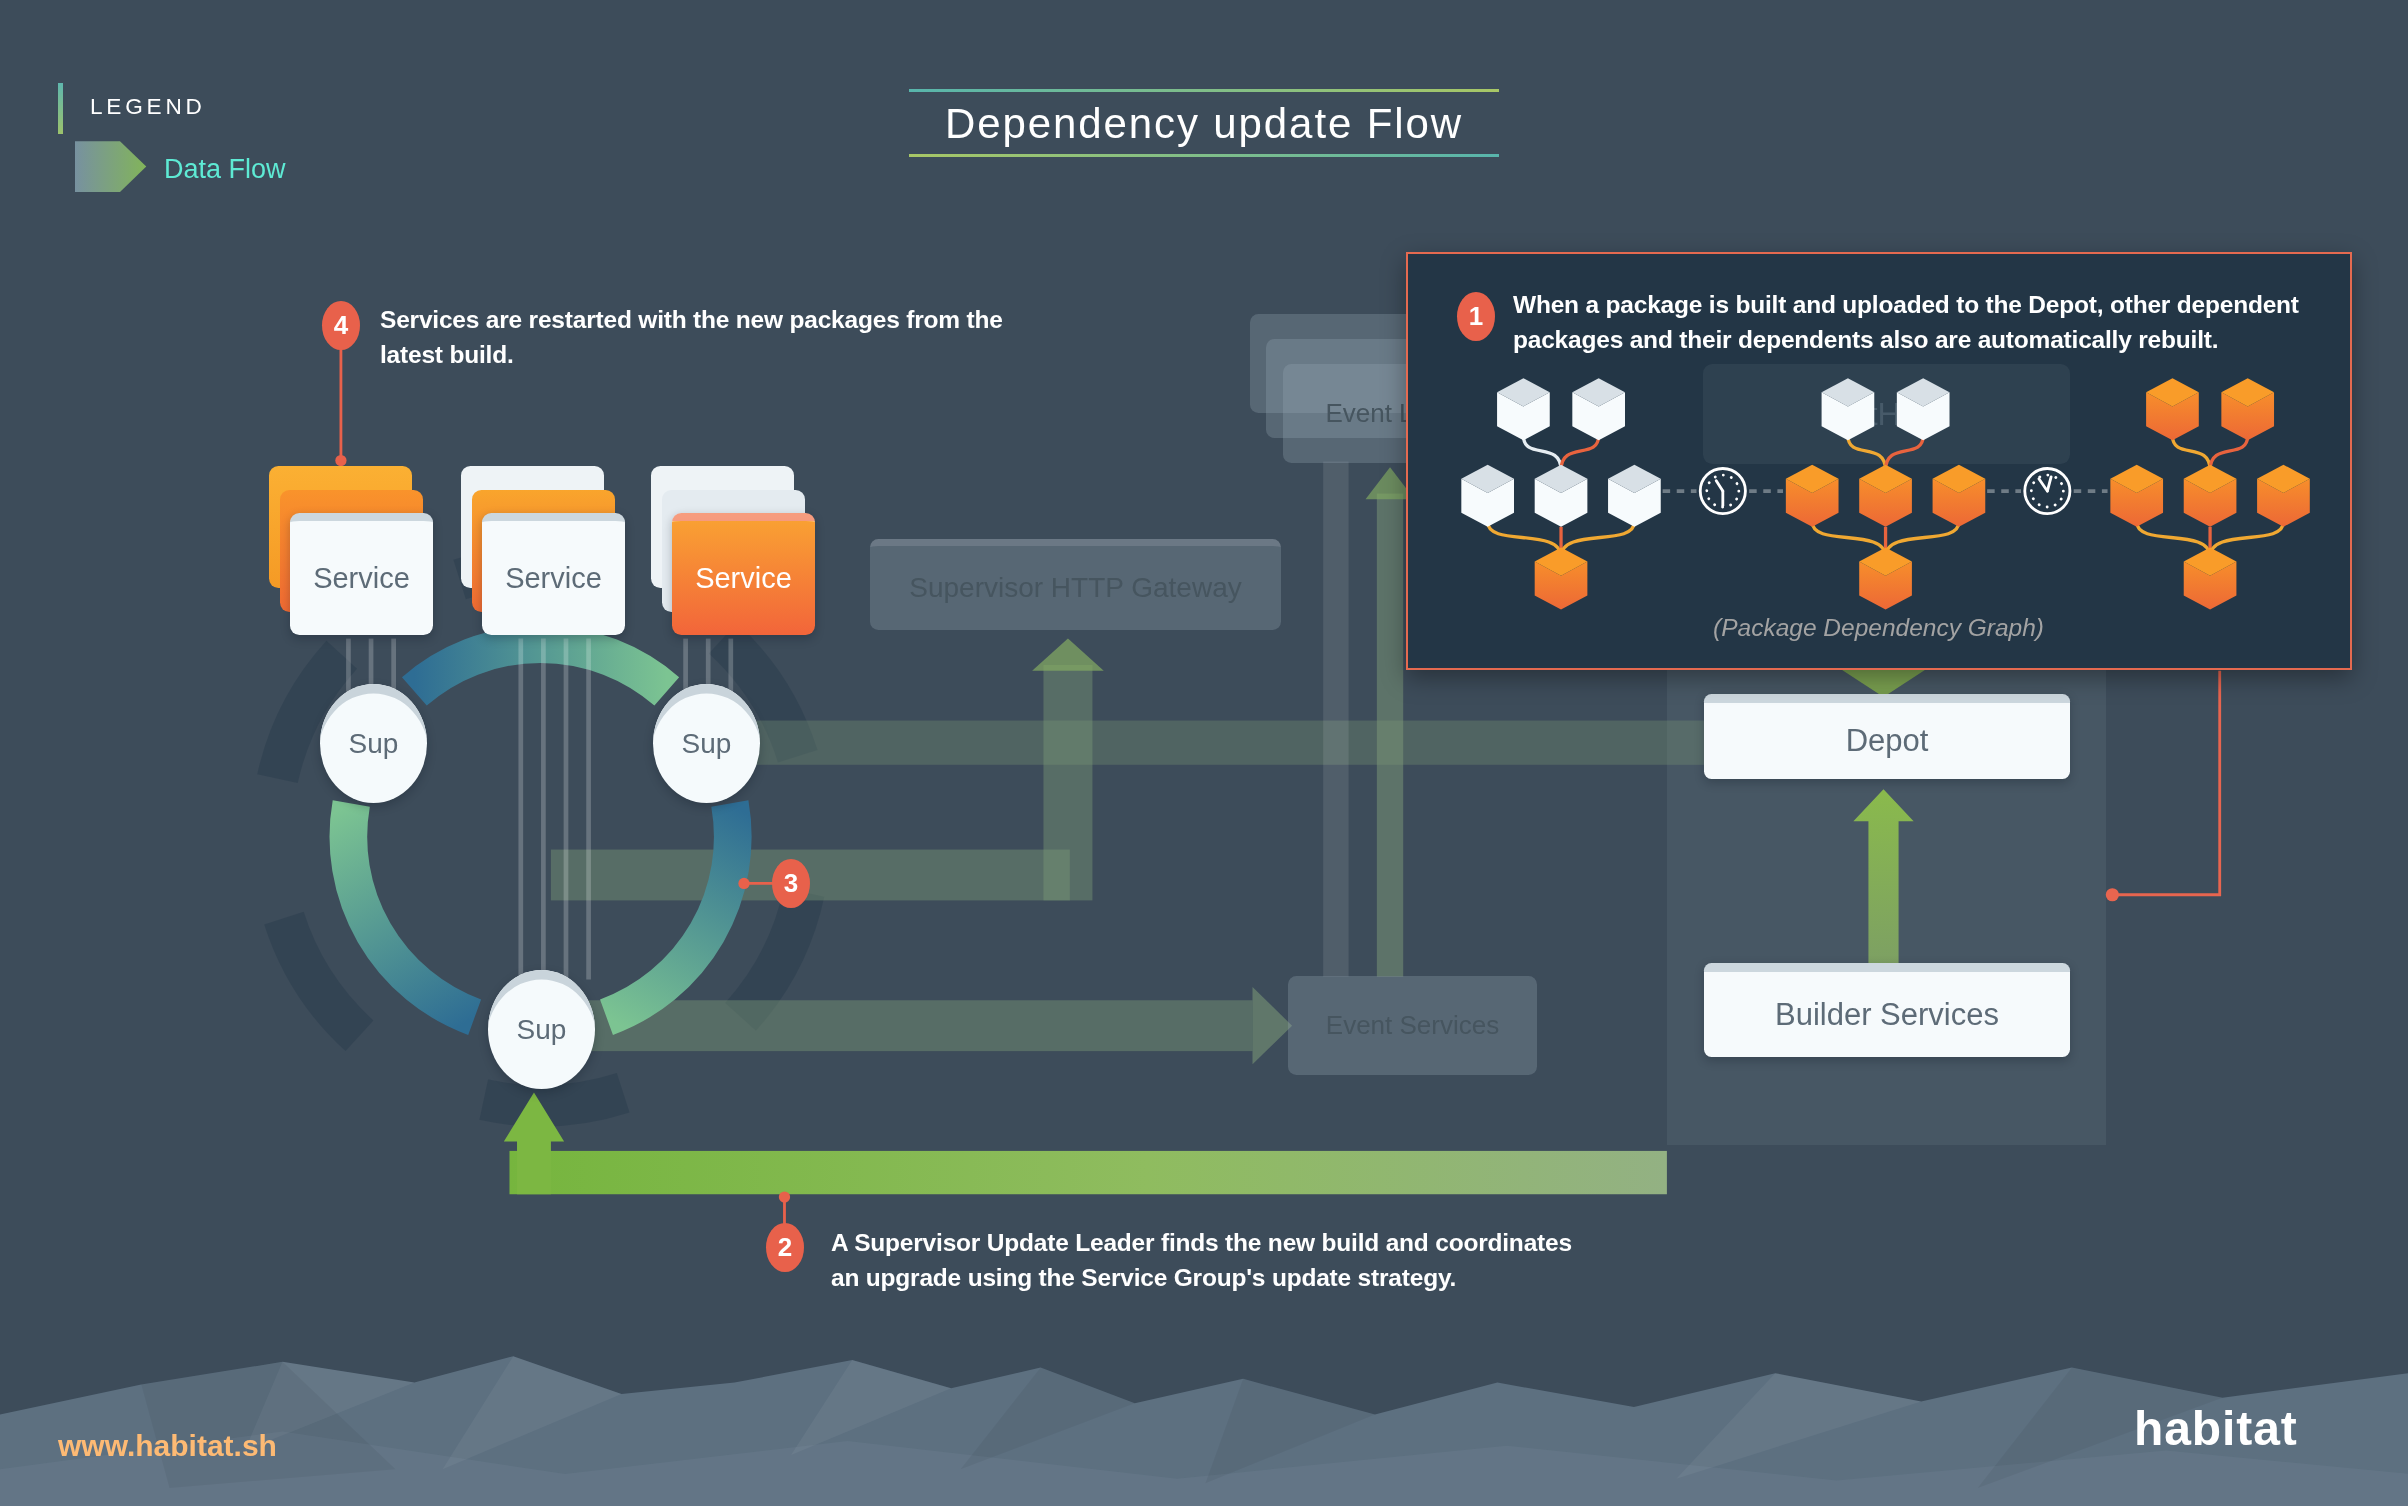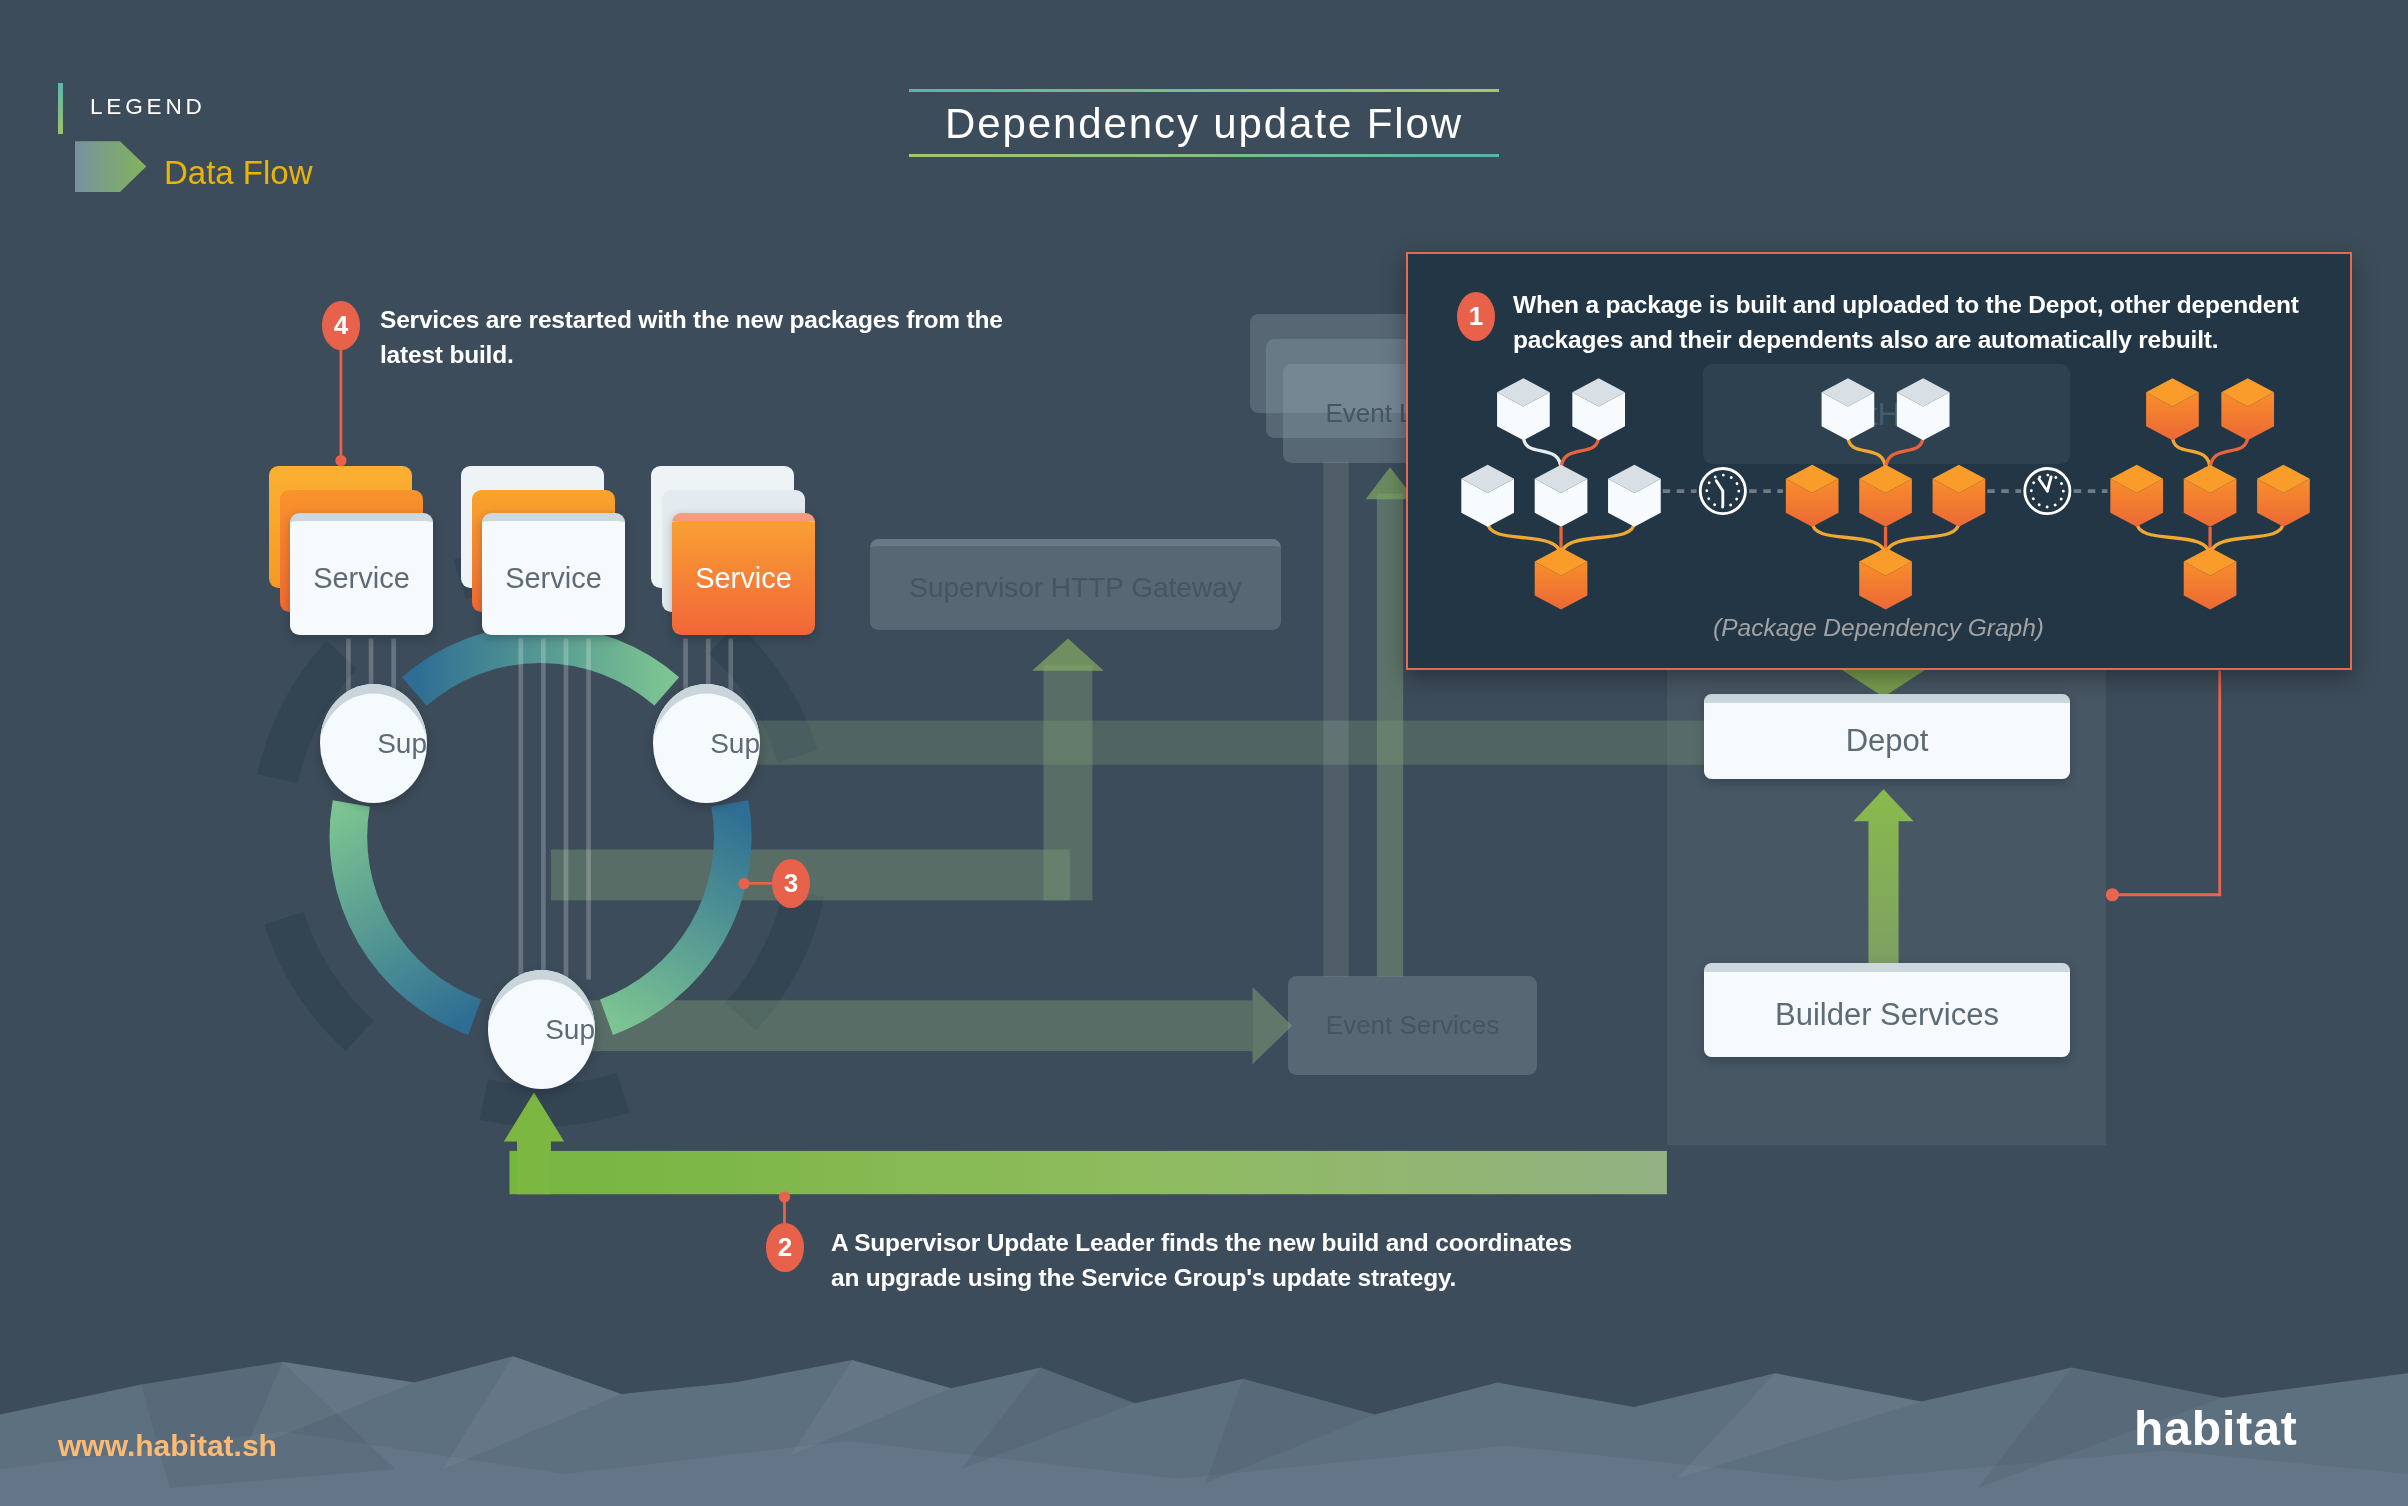--- a/index.html
+++ b/index.html
@@ -2,37 +2,37 @@
 <html style="font-size:15px"><head>
 <meta charset="utf-8">
 <style>
   html,body{margin:0;padding:0;background:#3d4c5a;}
   #canvas{position:relative;width:2409px;height:1507px;background:#3d4c5a;overflow:hidden;
           font-family:"Liberation Sans",sans-serif;}
   .abs{position:absolute;}
   svg{display:block;}
   
   .legend-head{color:#fff;font-size:22.6px;letter-spacing:3.8px;font-weight:500;}
-  .legend-label{color:#eab308;font-size:33px;font-weight:500;}
+  .legend-label{color:#5eead4;font-size:27px;font-weight:500;}
   .title-text{color:#fff;font-size:42px;font-weight:500;letter-spacing:1.9px;text-align:center;}
   .title-line{height:2.8px;}
   .annot{color:#fff;font-size:24.5px;font-weight:700;line-height:1.42;letter-spacing:-0.2px;}
   .badge{width:38px;height:49px;border-radius:50%;background:#e8614b;color:#fff;
          display:flex;align-items:center;justify-content:center;font-size:26px;font-weight:700;}
   .node-white{background:#f6fafc;border-top:9.4px solid #ccd7de;border-radius:7.5px;
               box-shadow:0 3.8px 9.4px rgba(10,20,30,.25);display:flex;align-items:center;justify-content:center;
               color:#5d6b77;font-size:31px;font-weight:500;}
   .ghost{background:rgba(148,166,178,0.30);border-radius:8.5px;display:flex;align-items:center;justify-content:center;
          color:#46555f;font-weight:500;}
   .stack-card{position:absolute;width:143px;height:122px;border-radius:9.4px;}
   .stack-front{display:flex;align-items:center;justify-content:center;font-size:29px;font-weight:500;
                box-shadow:0 3.8px 9.4px rgba(10,20,30,.25);}
   .sup{width:107px;height:119px;border-radius:50%;background:#f5fafc;
        box-shadow:inset 0 11.3px 0 -1.9px #c9d4db, 0 3.8px 9.4px rgba(10,20,30,.25);
-       display:flex;align-items:center;justify-content:flex-end;color:#5d6b77;font-size:28px;font-weight:500;}
+       display:flex;align-items:center;justify-content:center;color:#5d6b77;font-size:28px;font-weight:500;}
   
   #callout{left:1406px;top:252px;width:946px;height:418px;background:#233646;
            border:2.8px solid #e56a50;box-sizing:border-box;box-shadow:0 7.5px 22.6px rgba(0,0,0,.35);}
   .panel-caption{color:#a3a3a3;font-size:24.5px;font-style:italic;text-align:center;font-weight:500;}
   .ghost-inner{background:rgba(148,166,178,0.10);border-radius:9.4px;display:flex;align-items:center;justify-content:center;
                color:rgba(148,166,178,0.25);font-size:32px;font-weight:500;}
   .builder-band{background:#6f8f87;display:flex;align-items:center;justify-content:center;
                 color:#eef4f2;font-size:23.5px;letter-spacing:5.6px;font-weight:500;}
   .footer-url{color:#fdba74;font-size:30px;font-weight:700;}
   .brand{color:#fff;font-size:48px;font-weight:600;letter-spacing:0.9px;}

